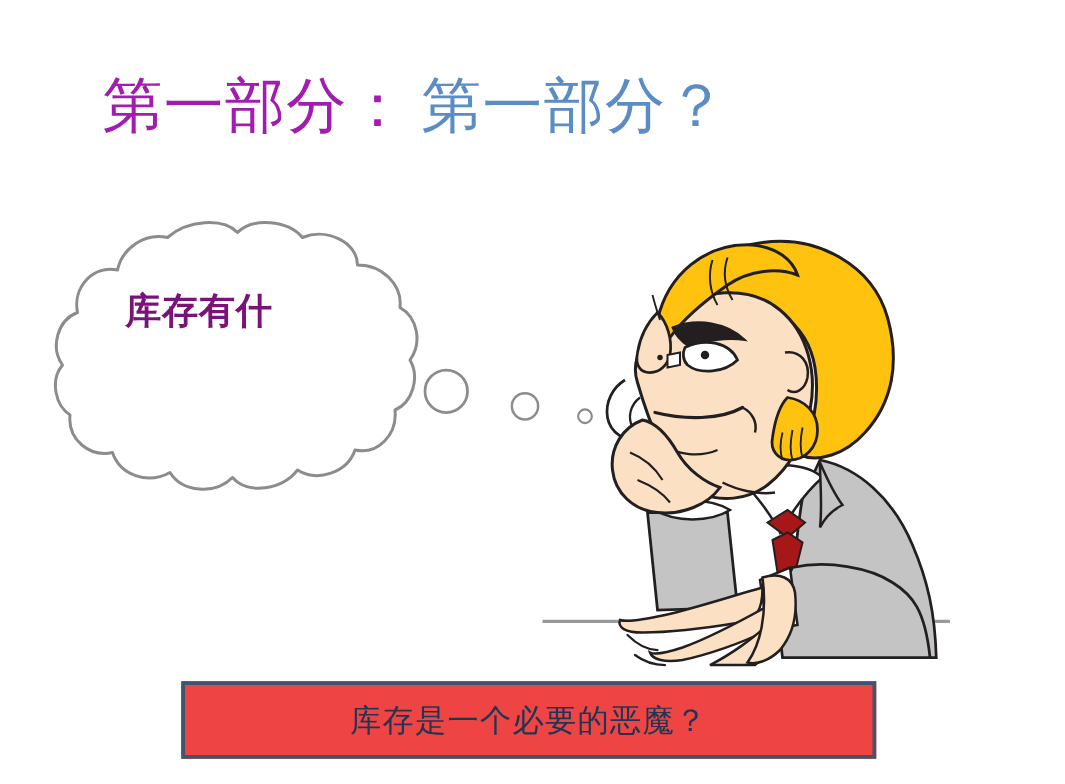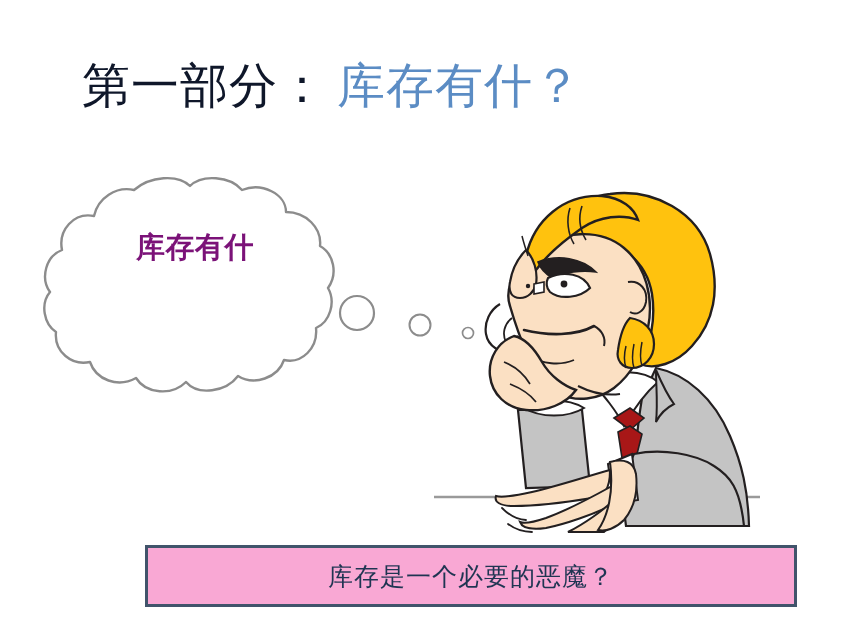--- a/index.html
+++ b/index.html
@@ -24,21 +24,21 @@
     position: absolute;
     left: 82px;
     top: 56px;
     white-space: nowrap;
     font-family: "DejaVu Sans", "Liberation Sans", sans-serif;
     font-size: 48px;
     line-height: 58px;
     letter-spacing: 1px;
   }
   #title-part-label {
-    color: #0f172a;
+    color: #a21caf;
     text-align: center;
   }
   #title-part-question {
     color: #5B8CC4;
     margin-left: 10px;
   }
 
   
   #thought-cloud {
     position: absolute;
@@ -48,22 +48,21 @@
     height: 236px;
   }
   #thought-cloud svg {
     display: block;
   }
   #cloud-text {
     position: absolute;
     left: 62px;
     top: 56px;
     width: 190px;
-    text-align: center;
-    font-family: Liberation Mono, monospace;
+    font-family: Liberation Sans, sans-serif;
     font-size: 29px;
     line-height: 43px;
     font-weight: 700;
     color: #7B1278;
     letter-spacing: 0.5px;
   }
   #cloud-text .qmark {
     color: #3D7DA8;
     font-weight: 700;
   }
@@ -85,43 +84,43 @@
     width: 350px;
     height: 350px;
   }
   #character svg { display: block; }
 
   
   #caption-box {
     position: absolute;
     left: 145px;
     top: 545px;
-    width: 652px;
+    width: 556px;
     height: 62px;
     box-sizing: border-box;
-    background: #f9a8d4;
+    background: #ef4444;
     border: 3px solid #41546B;
     display: flex;
     align-items: center;
     justify-content: center;
   }
   #caption-text {
     font-family: "DejaVu Serif", "Liberation Serif", serif;
     font-size: 25px;
     color: #1F3552;
     letter-spacing: 1px;
   }
 </style>
 </head>
 <body>
 
 <div id="slide">
 
   <div id="title-block">
-    <span id="title-part-label">第一部分：</span><span id="title-part-question">库存有什？</span>
+    <span id="title-part-label">第一部分：</span><span id="title-part-question">第一部分？</span>
   </div>
 
   <div id="thought-cloud">
     <svg width="300" height="236" viewBox="0 0 300 236">
       <path d="M96,18
                C112,4 140,2 152,14
                C164,2 192,4 204,18
                C224,10 248,22 248,40
                C268,40 284,56 282,74
                C296,82 300,102 290,116

